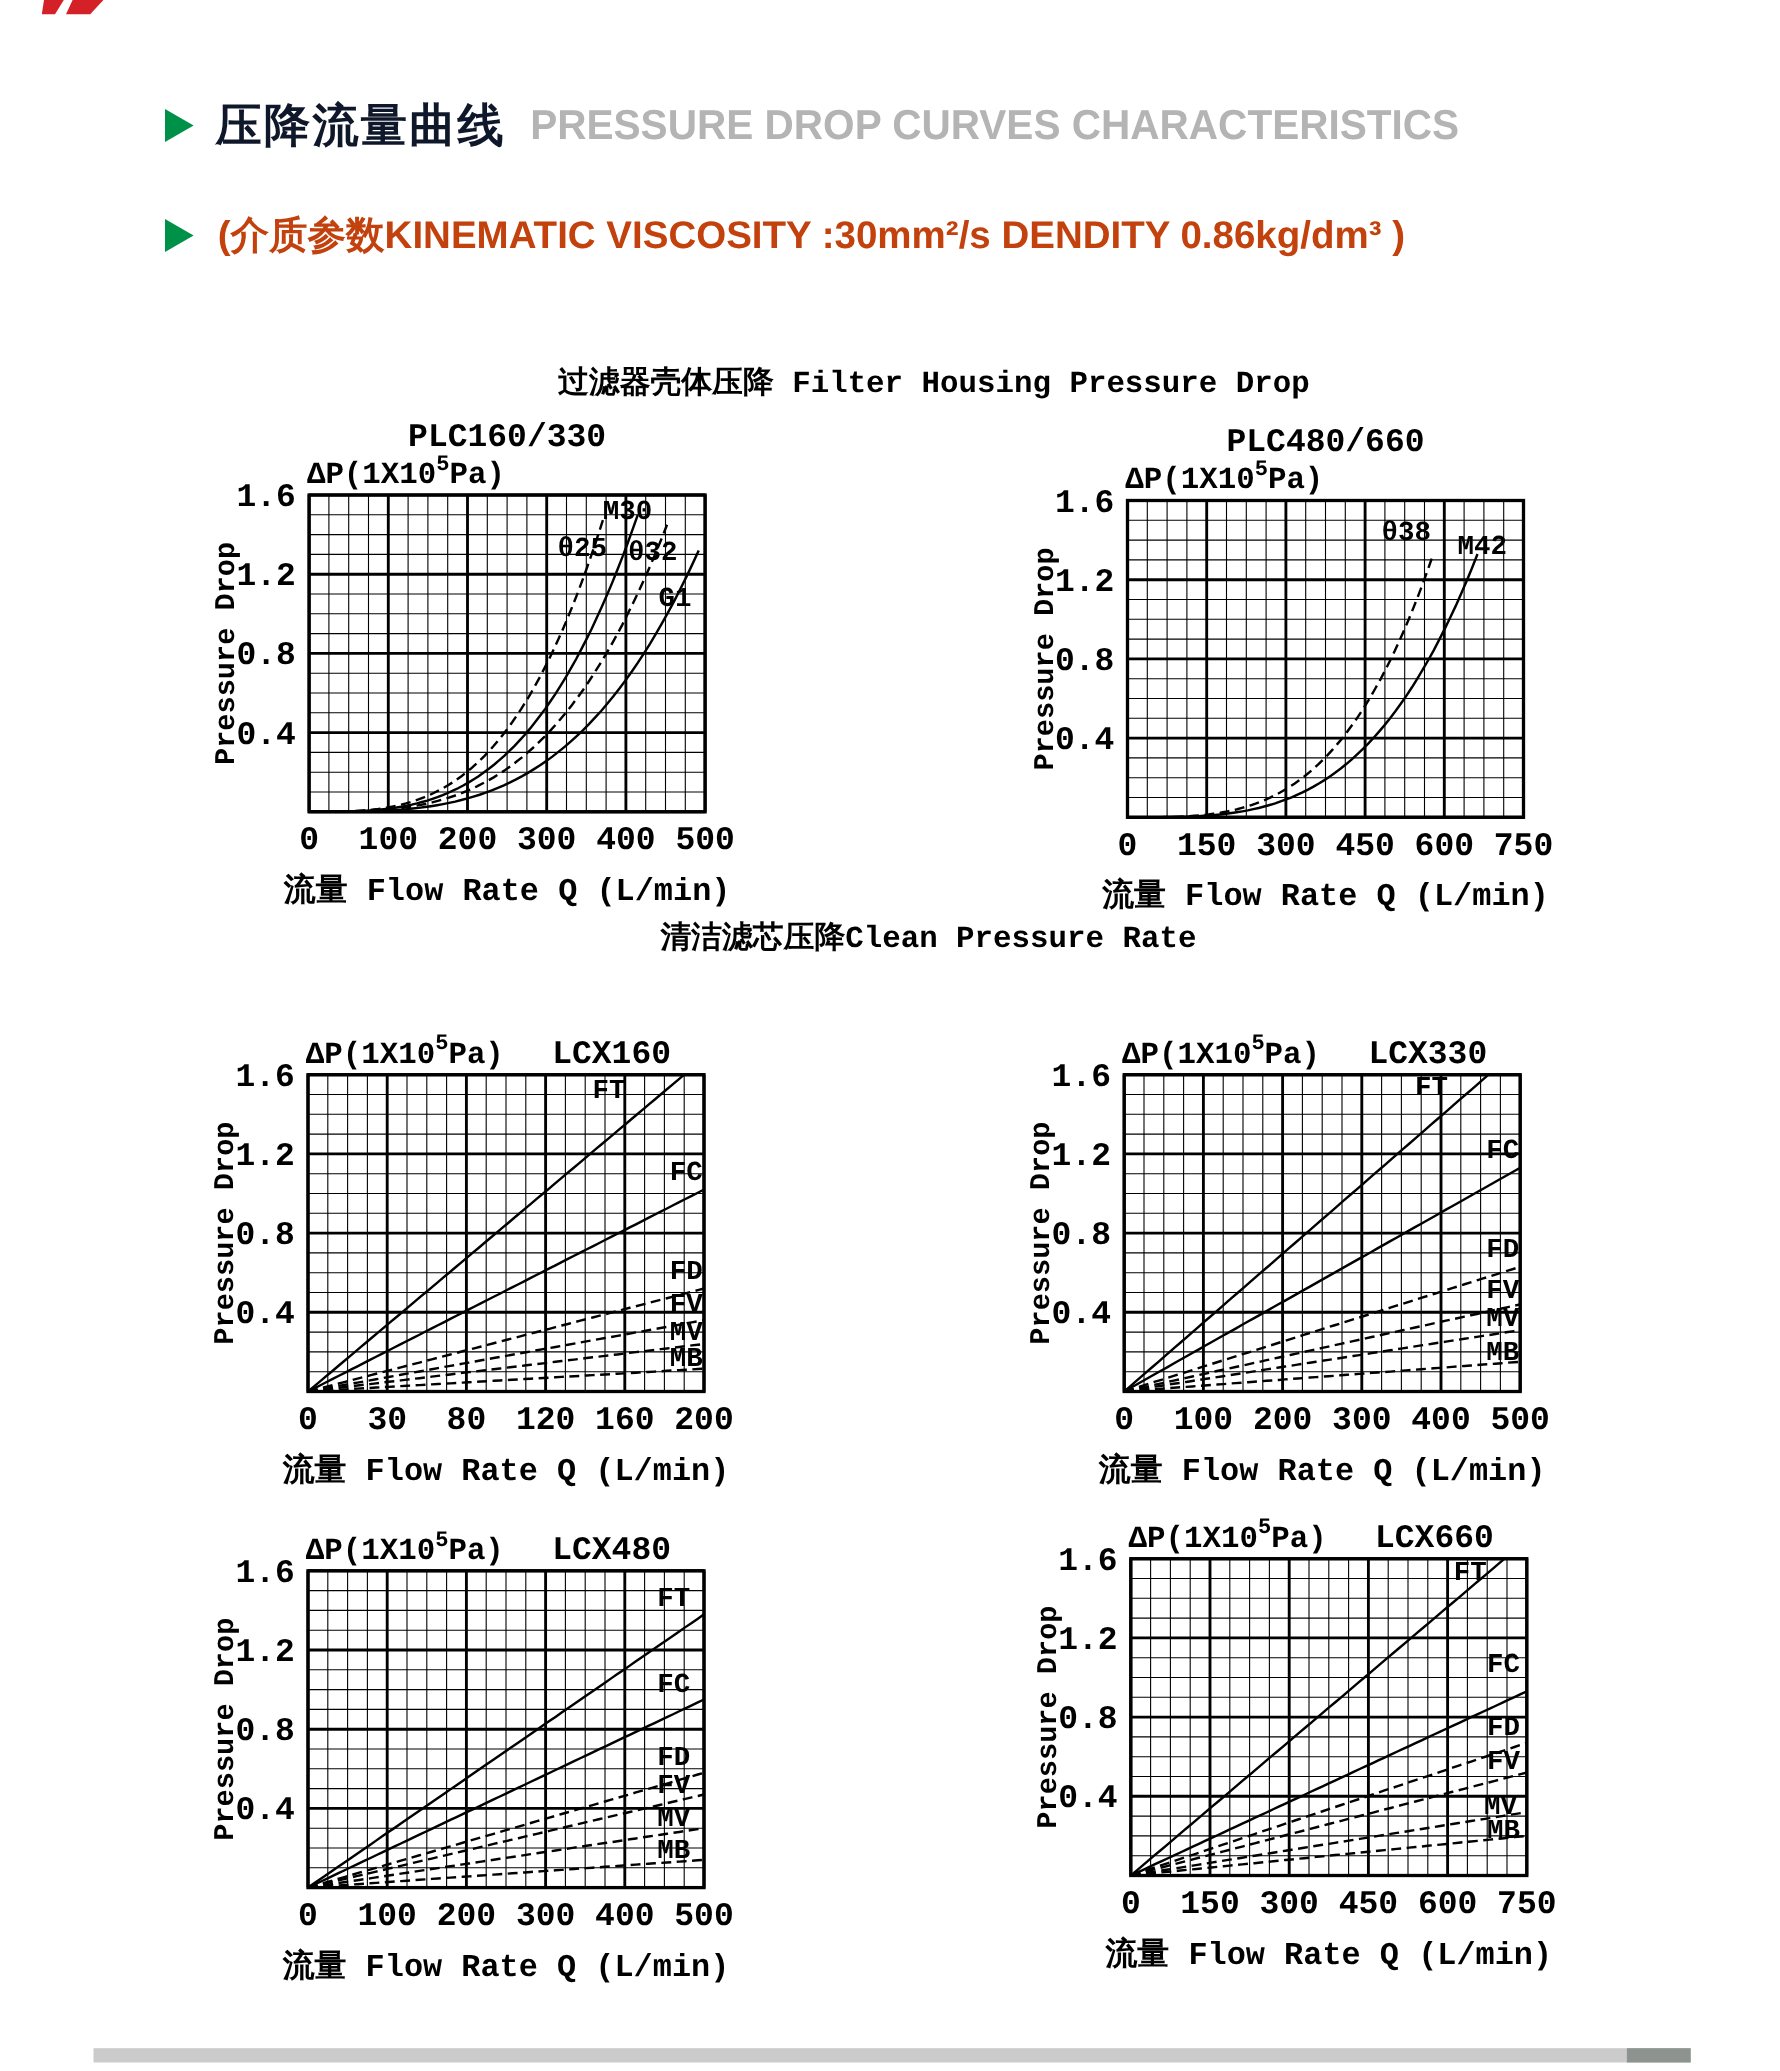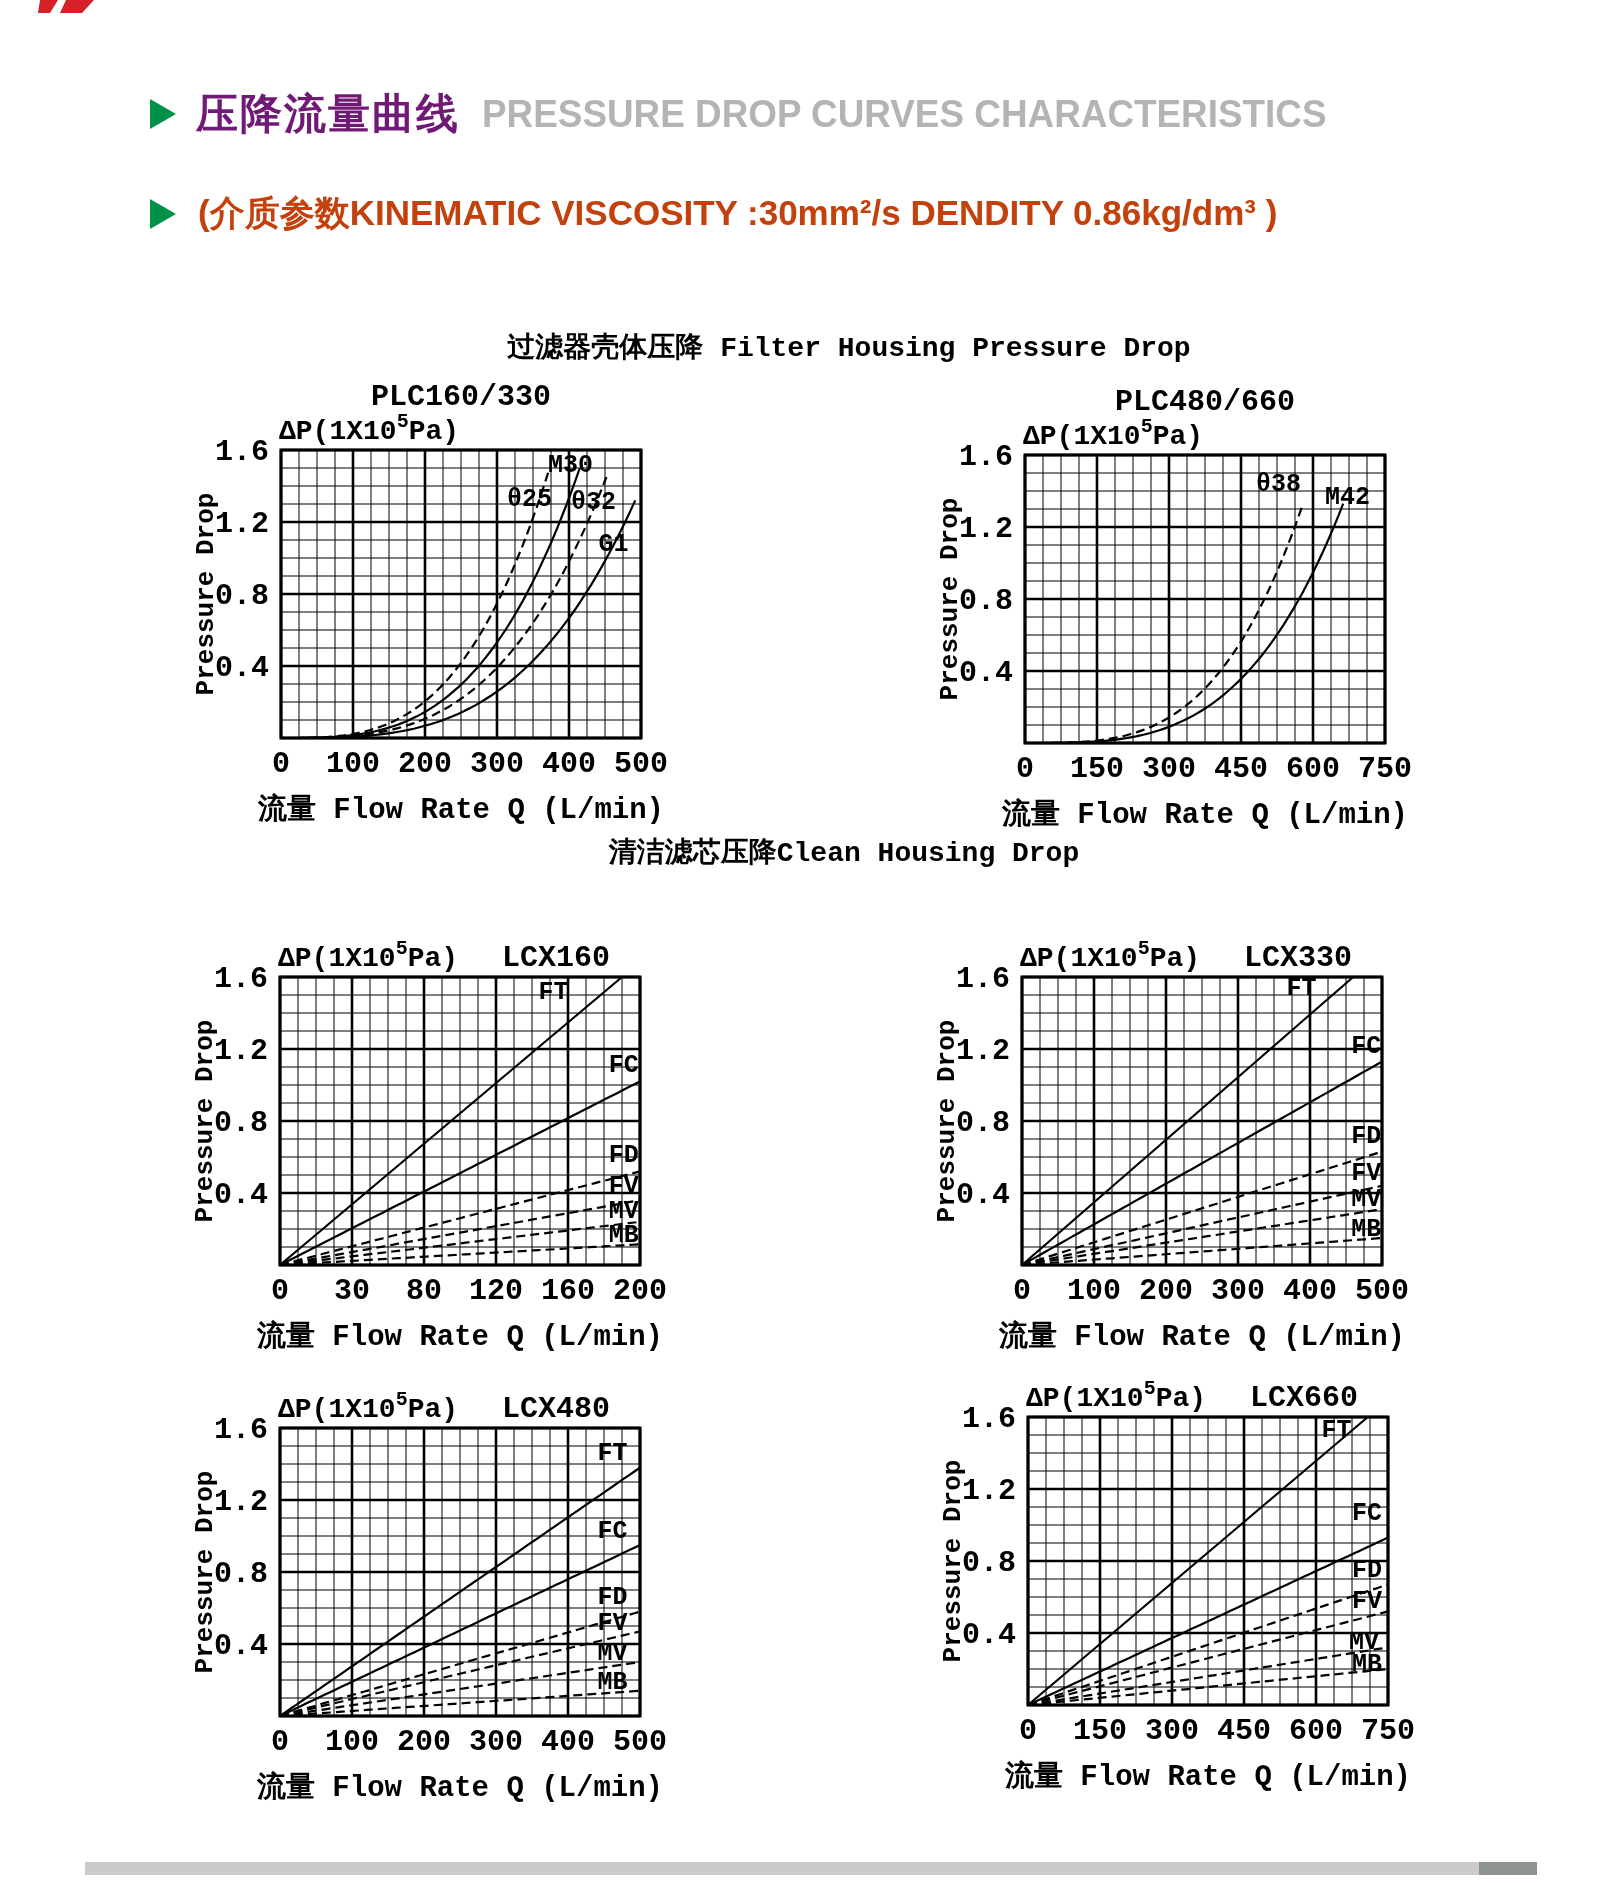--- a/index.html
+++ b/index.html
@@ -1,21 +1,21 @@
 <!DOCTYPE html>
 <html><head>
 <meta charset="utf-8">
 <style>
   html,body{margin:0;padding:0;background:#ffffff;}
   #page{position:relative;width:1618px;height:1883px;background:#fff;overflow:hidden;
         font-family:"Liberation Sans",sans-serif;}
   .hrow{position:absolute;display:flex;align-items:center;}
   .tri{width:0;height:0;border-left:26px solid #009149;border-top:15px solid transparent;
        border-bottom:15px solid transparent;flex:0 0 auto;}
-  .title-cn{color:#701a75;font-size:42px;font-weight:bold;letter-spacing:2px;margin-left:20px;}
+  .title-cn{color:#0f172a;font-size:42px;font-weight:bold;letter-spacing:2px;margin-left:20px;}
   .title-en{color:#b4b4b4;font-size:38px;font-weight:bold;margin-left:22px;letter-spacing:0px;
             transform:scaleX(0.97);transform-origin:left;white-space:nowrap;}
   .subtitle{color:#c2410c;font-size:35px;font-weight:bold;margin-left:22px;white-space:nowrap;}
   .section-title{position:absolute;width:1618px;text-align:center;font-size:28px;font-weight:bold;
             color:#000;font-family:"Liberation Mono","DejaVu Sans",monospace;}
   .chart-block{position:absolute;width:540px;height:465px;}
   svg text{font-family:"Liberation Mono","DejaVu Sans",monospace;font-weight:bold;fill:#000;}
   #footer-bar{position:absolute;left:85px;top:1862px;width:1452px;height:13px;background:#cbcbcb;}
   #footer-accent{position:absolute;left:1479px;top:1862px;width:58px;height:13px;background:#8d948f;}
   #logo-frag{position:absolute;left:38px;top:0px;}
@@ -36,21 +36,21 @@
     <div class="title-en">PRESSURE DROP CURVES CHARACTERISTICS</div>
   </div>
 
   <div class="hrow" style="left:150px;top:190px;">
     <div class="tri"></div>
     <div class="subtitle">(介质参数KINEMATIC VISCOSITY :30mm²/s DENDITY 0.86kg/dm³ )</div>
   </div>
 
   <div class="section-title" style="top:328px;padding-left:80px;box-sizing:border-box;">过滤器壳体压降 Filter Housing Pressure Drop</div>
 
-  <div class="section-title" style="top:833px;padding-left:70px;box-sizing:border-box;">清洁滤芯压降Clean Housing Drop</div>
+  <div class="section-title" style="top:833px;padding-left:70px;box-sizing:border-box;">清洁滤芯压降Clean Pressure Rate</div>
 
   <div id="charts-layer">
       <div class="chart-block" style="left: 161px; top: 375px;"><svg width="540" height="465" viewBox="0 0 540 465">
           <line x1="120" y1="75" x2="120" y2="363" stroke="#000" stroke-width="2.6"></line>
           <line x1="138" y1="75" x2="138" y2="363" stroke="#000" stroke-width="1"></line>
           <line x1="156" y1="75" x2="156" y2="363" stroke="#000" stroke-width="1"></line>
           <line x1="174" y1="75" x2="174" y2="363" stroke="#000" stroke-width="1"></line>
           <line x1="192" y1="75" x2="192" y2="363" stroke="#000" stroke-width="2.6"></line>
           <line x1="210" y1="75" x2="210" y2="363" stroke="#000" stroke-width="1"></line>
           <line x1="228" y1="75" x2="228" y2="363" stroke="#000" stroke-width="1"></line>

